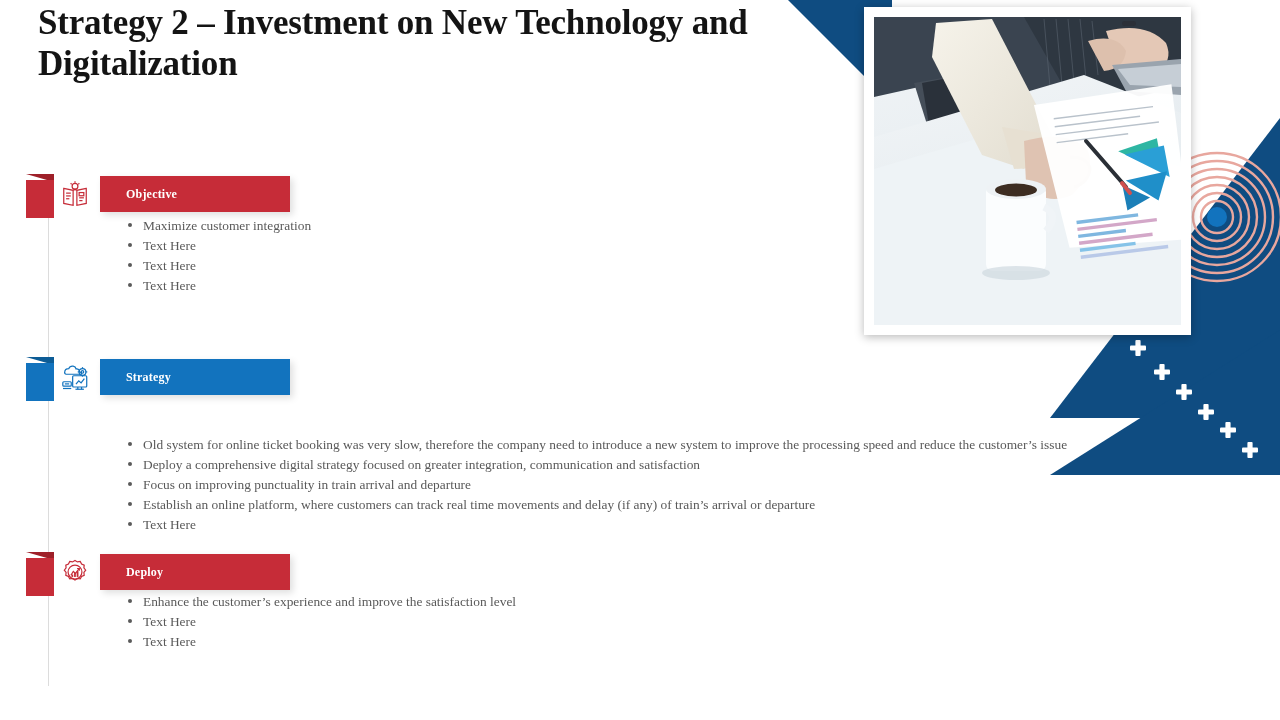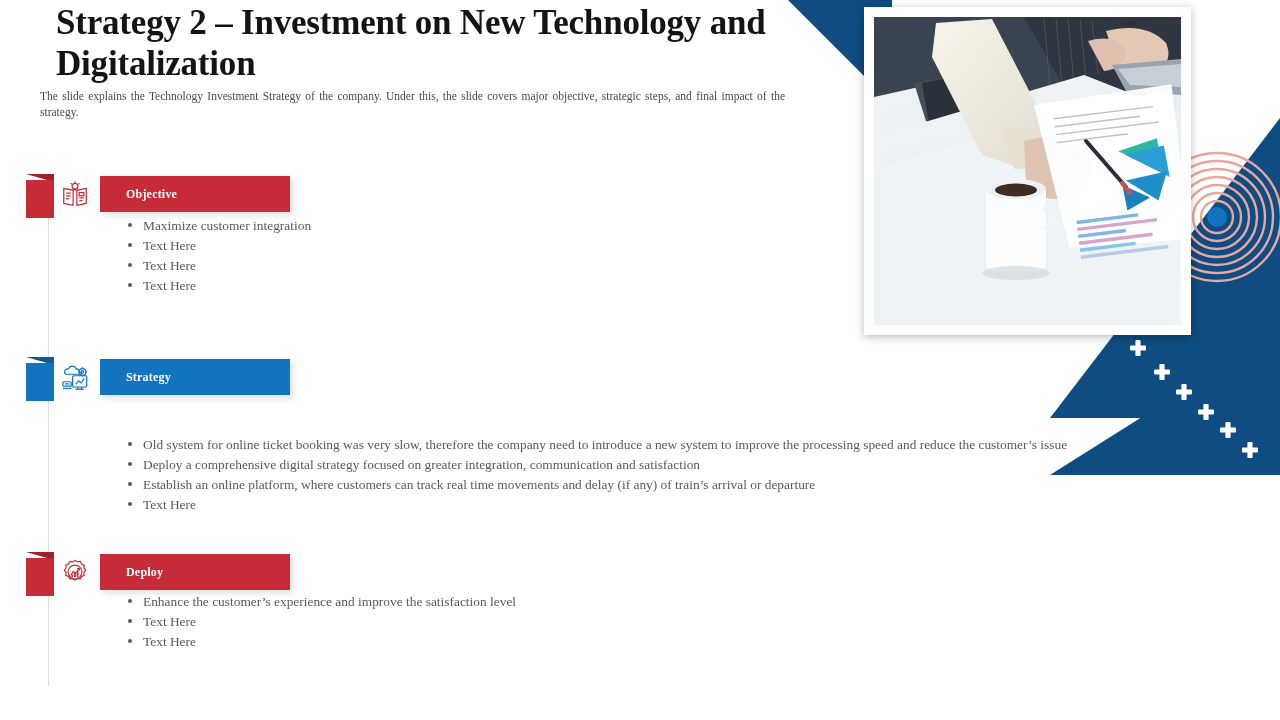--- a/index.html
+++ b/index.html
@@ -64,21 +64,21 @@
   .photo {
     width: 100%; height: 100%;
     position: relative;
     overflow: hidden;
     background: #dde5ea;
   }
 
   
   .title {
     position: absolute;
-    top: 2px; left: 56px;
+    top: 2px; left: 38px;
     width: 730px;
     font-family: "Liberation Serif", serif;
     font-size: 35px;
     line-height: 1.18;
     font-weight: 700;
     color: #141414;
     letter-spacing: -0.2px;
   }
   .subtitle {
     position: absolute;
@@ -300,21 +300,20 @@
         <ellipse cx="142" cy="172" rx="30" ry="10" fill="#eef2f5"></ellipse>
         <ellipse cx="142" cy="173" rx="21" ry="6.5" fill="#3d2d22"></ellipse>
         <path d="M170 190 q16 8 2 24" fill="none" stroke="#f0f4f7" stroke-width="7"></path>
 
         <ellipse cx="142" cy="256" rx="34" ry="7" fill="#cfd9e0" opacity="0.7"></ellipse>
       </svg>
     </div>
   </div>
 
   <div class="title">Strategy 2 – Investment on New Technology and Digitalization</div>
-  <div class="subtitle">The slide explains the Technology Investment Strategy of the company. Under this, the slide covers major objective, strategic steps, and final impact of the strategy.</div>
 
   <div class="connector"></div>
 
   <div class="section sec-objective" style="top:172px">
     <div class="sec-head">
       <div class="ribbon">
         <div class="fold" style="border-top:8px solid #9e2029"></div>
         <div class="body" style="background:#c62c38"></div>
       </div>
       <div class="sec-icon">
@@ -372,20 +371,21 @@
           <path d="M3.2 27.2 H12"></path>
         </svg>
       </div>
       <div class="sec-banner" style="background:#1273be">
         <span>Strategy</span>
       </div>
     </div>
     <ul class="bullets">
       <li>Old system for online ticket booking was very slow, therefore the company need to introduce a new system to improve the processing speed and reduce the customer’s issue</li>
       <li>Deploy a comprehensive digital strategy focused on greater integration, communication and satisfaction</li>
+      <li>Focus on improving punctuality in train arrival and departure</li>
       <li>Establish an online platform, where customers can track real time movements and delay (if any) of train’s arrival or departure</li>
       <li>Text Here</li>
     </ul>
   </div>
 
   <div class="section sec-impact" style="top:550px">
     <div class="sec-head">
       <div class="ribbon">
         <div class="fold" style="border-top:8px solid #9e2029"></div>
         <div class="body" style="background:#c62c38"></div>

